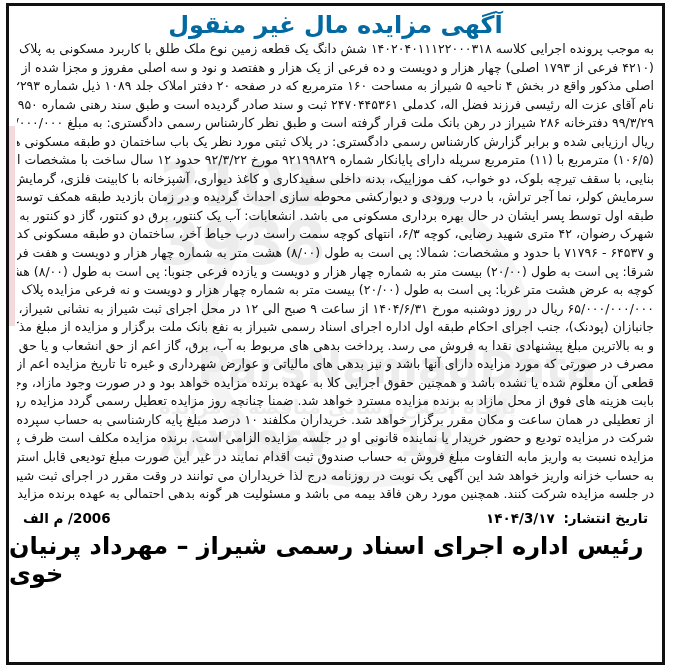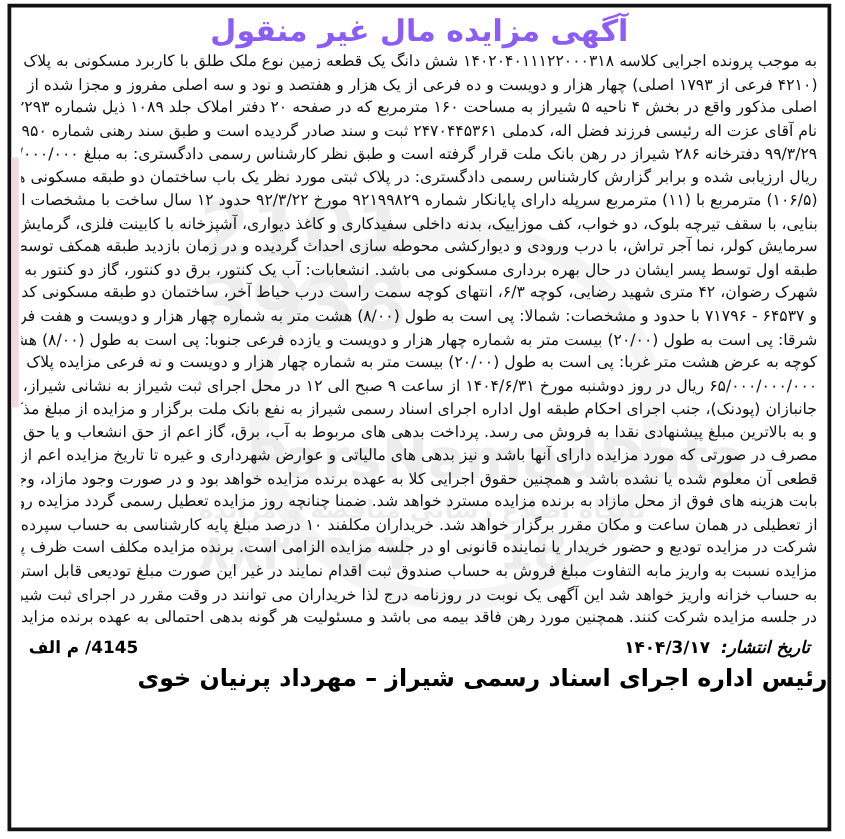--- a/index.html
+++ b/index.html
@@ -13,35 +13,35 @@
     position:absolute; left:150px; top:150px; width:380px; height:300px;
     pointer-events:none; color:#000; opacity:0.07; font-weight:bold; text-align:left;
   }
   .watermark .wm-big { font-size:60px; line-height:58px; font-family:"DejaVu Sans", sans-serif; direction:ltr; }
   .watermark .wm-brand { font-size:44px; margin-top:70px; direction:ltr;margin-left:38px; }
   .watermark .wm-fa { font-size:20px; margin-top:2px; direction:rtl; }
   .watermark .wm-phone { font-size:40px; direction:rtl; }
   .watermark .ring { position:absolute; left:40px; top:20px; width:300px; height:280px; border:16px solid #000; border-radius:50%; opacity:0.6; }
   .title {
     direction:rtl; text-align:center; font-weight:bold; font-size:24px; line-height:30px;
-    margin-top:4px; color:#8b5cf6; font-family:"DejaVu Sans", sans-serif;
+    margin-top:4px; color:#0369a1; font-family:"DejaVu Sans", sans-serif;
   }
   .body { direction:rtl; padding:0 8px; }
   .line {
     font-size:12.5px; line-height:18.55px; height:18.55px; white-space:nowrap;
     text-align:justify; text-align-last:justify; color:#111; overflow:hidden;
     font-family:"DejaVu Sans", sans-serif;
   }
   .footer-row {
     direction:rtl; display:flex; justify-content:space-between; padding:0 14px;
     font-weight:bold; font-size:13.5px; margin-top:6px; color:#000;
   }
-  .footer-row .label { margin-left:4px;font-style:italic; }
+  .footer-row .label { margin-left:4px; }
   .signature {
-    direction:rtl; text-align:right; font-weight:bold; font-size:19px; margin-top:6px; color:#000;
+    direction:rtl; text-align:left; font-weight:bold; font-size:24px; margin-top:6px; color:#000;
   }
 </style>
 </head>
 <body>
 
 <div class="frame">
   <div class="left-tint"></div>
 
   <div class="watermark">
     <div class="ring"></div>
@@ -80,17 +80,17 @@
     <div class="line">مزایده نسبت به واریز مابه التفاوت مبلغ فروش به حساب صندوق ثبت اقدام نمایند در غیر این صورت مبلغ تودیعی قابل استرداد نبوده و</div>
     <div class="line">به حساب خزانه واریز خواهد شد این آگهی یک نوبت در روزنامه درج لذا خریداران می توانند در وقت مقرر در اجرای ثبت شیراز حاضر و</div>
     <div class="line">در جلسه مزایده شرکت کنند. همچنین مورد رهن فاقد بیمه می باشد و مسئولیت هر گونه بدهی احتمالی به عهده برنده مزایده می باشد.</div>
   </div>
 
   <div class="footer-row">
     <div>
       <span class="label">تاریخ انتشار:</span>
       <span>۱۴۰۴/3/۱۷</span>
     </div>
-    <div>4145/ م الف</div>
+    <div>2006/ م الف</div>
   </div>
 
   <div class="signature">رئیس اداره اجرای اسناد رسمی شیراز – مهرداد پرنیان خوی</div>
 </div>
 
 </body></html>

